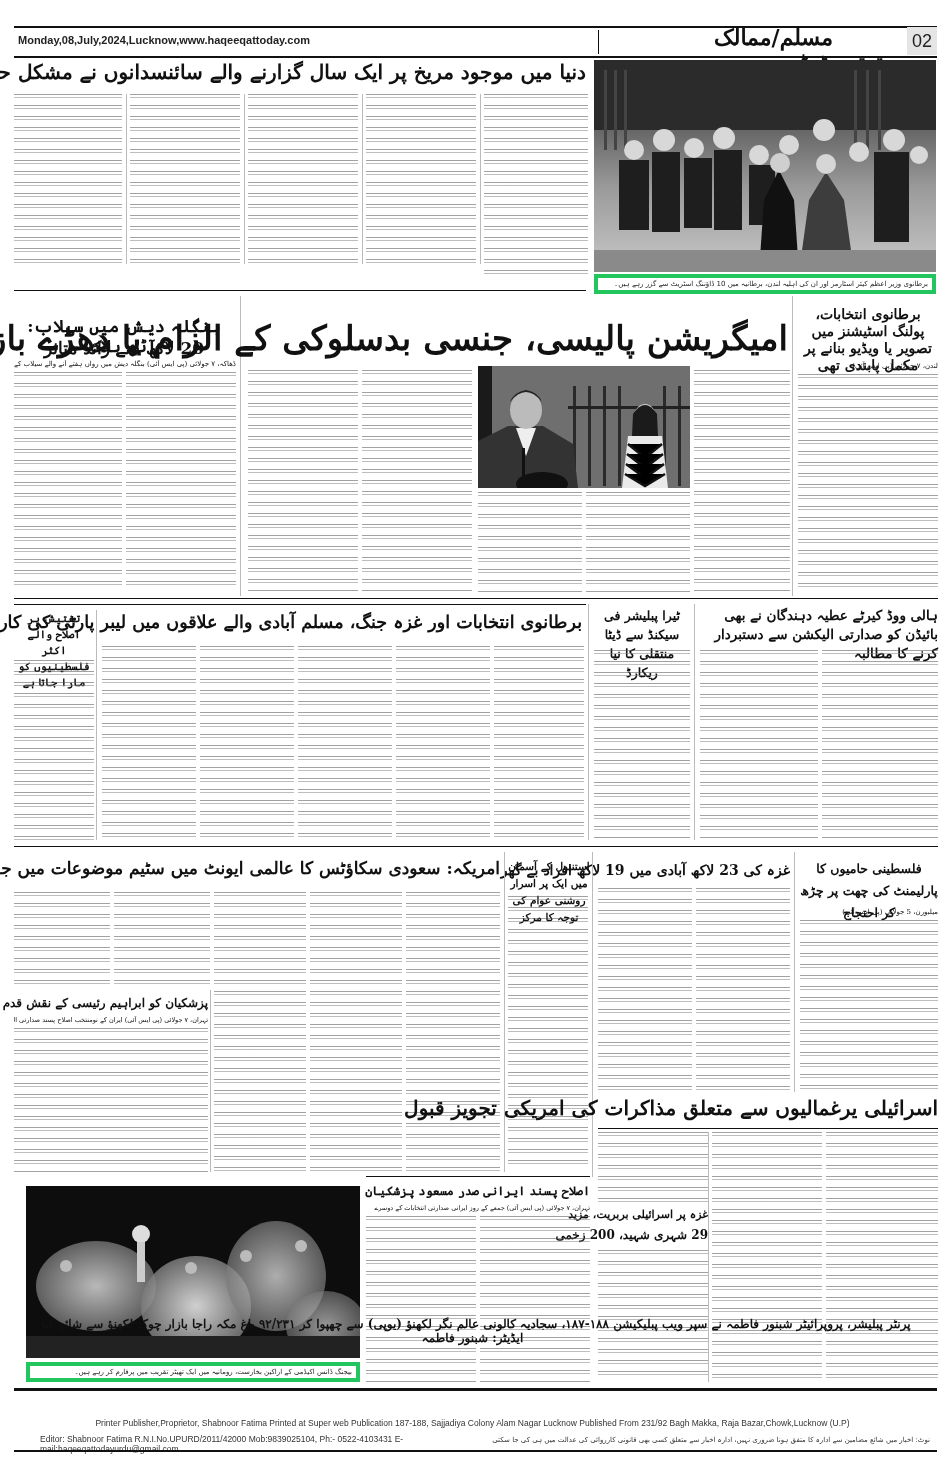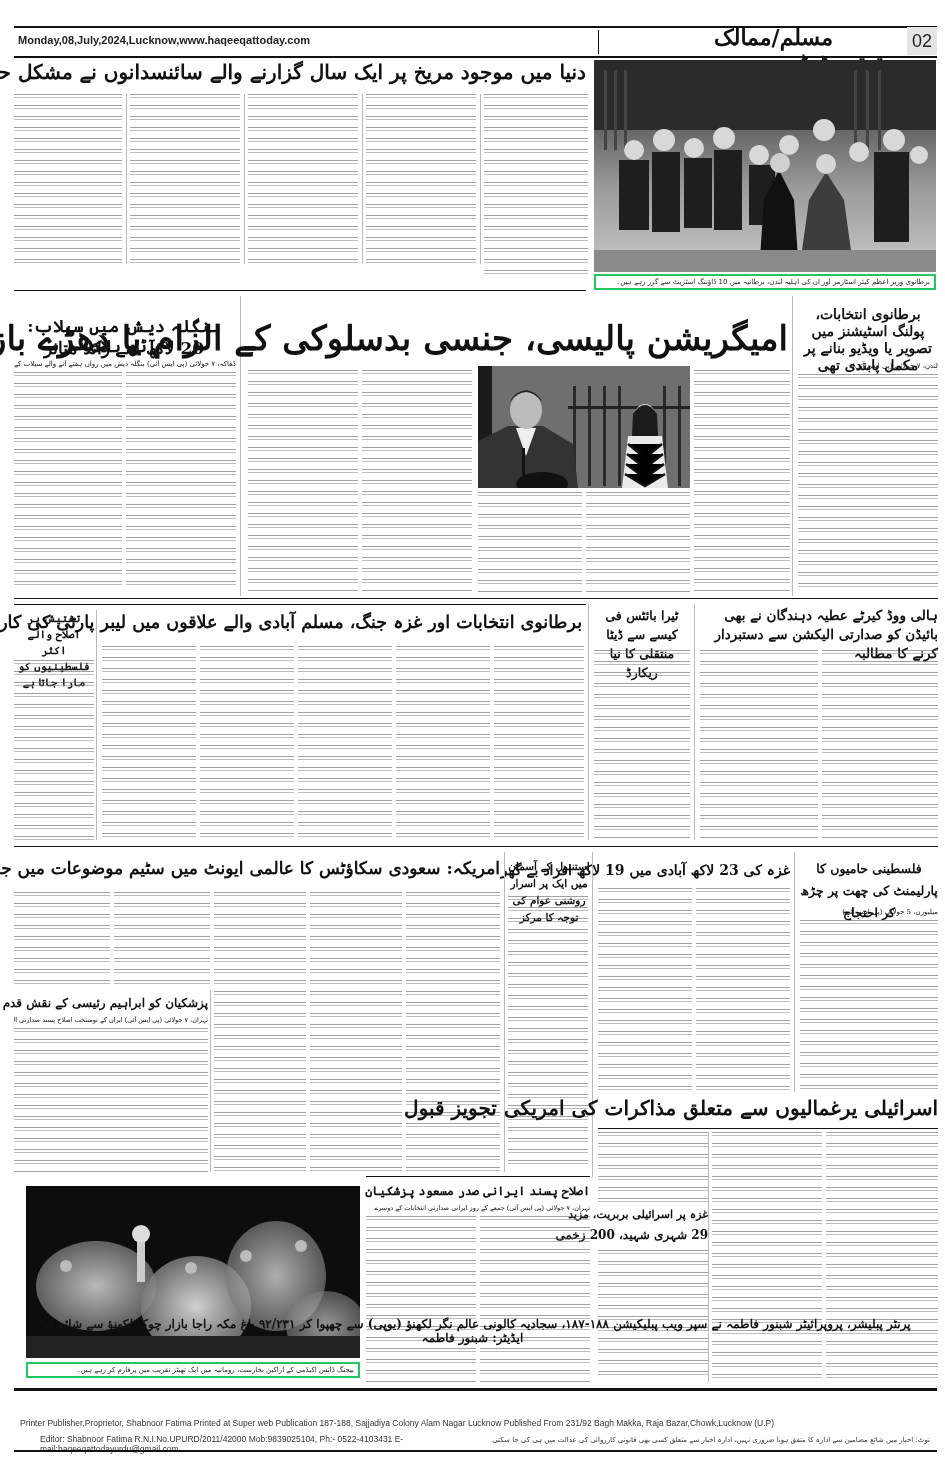--- a/index.html
+++ b/index.html
@@ -7,27 +7,27 @@
   .abs { position: absolute; }
   .rule { position: absolute; background: #111; }
   .urdu { direction: rtl; text-align: right; font-family: "DejaVu Serif", serif; }
   .hl { font-family: "DejaVu Serif", serif; font-weight: bold; direction: rtl; line-height: 1.2; color: #111; }
   .body-text { position: absolute; overflow: hidden; direction: rtl; text-align: justify; font-size: 7px; line-height: 11px; color: #333; font-family: "DejaVu Sans", sans-serif; }
   .body-text .lines { width: 100%; height: 100%;
     background: repeating-linear-gradient(to bottom, #555 0px, #555 1px, transparent 1px, transparent 3px, #888 3px, #888 4px, transparent 4px, transparent 11px);
     opacity: .55; }
   .col-sep { position: absolute; width: 1px; background: #bbb; }
   .photo { position: absolute; overflow: hidden; background: #777; }
-  .caption { position: absolute; font-size: 7px; direction: rtl; text-align: right; color: #222; padding: 2px 4px; font-family: "DejaVu Sans", sans-serif; border: 2px solid #22c55e; background: #fff; white-space: nowrap; overflow: hidden; }
+  .caption { position: absolute; font-size: 7px; direction: rtl; text-align: right; color: #222; padding: 2px 4px; font-family: "DejaVu Sans", sans-serif; border: 4px solid #22c55e; background: #fff; white-space: nowrap; overflow: hidden; }
   .header-left { position: absolute; left: 18px; top: 34px; font-size: 11px; font-weight: bold; font-family: "Liberation Sans", sans-serif; color: #222; }
   .pagenum { position: absolute; right: 8px; top: 27px; width: 30px; height: 28px; background: #e5e5e5; font-size: 18px; font-family: "Liberation Sans", sans-serif; display:flex; align-items:center; justify-content:center; color:#222; }
   .masthead { position:absolute; right: 46px; top: 24px; font-size: 22px; font-weight: bold; font-family: "DejaVu Serif", serif; direction: rtl; color:#111;margin-top:26px; }
   .section { position:absolute; right: 112px; top: 24px; font-size: 22px; font-weight: bold; font-family: "DejaVu Serif", serif; direction: rtl; color:#111; }
   .footer-urdu { position:absolute; left: 30px; right: 30px; top: 1413px; font-size: 12px; font-weight: bold; text-align: center; direction: rtl; font-family: "DejaVu Serif", serif; }
-  .footer-en { position:absolute; left: 20px; right: 20px; font-size: 8.5px; text-align:left; font-family: "Liberation Sans", sans-serif; color: #333; }
+  .footer-en { position:absolute; left: 20px; right: 20px; font-size: 8.5px; text-align:center; font-family: "Liberation Sans", sans-serif; color: #333; }
   .footer-note { position:absolute; font-size: 7px; direction: rtl; color:#333; font-family: "DejaVu Sans", sans-serif; }
   svg { display:block; }
 </style>
 </head>
 <body>
 
 <div class="rule" style="left:14px; right:8px; top:26px; height:2px;"></div>
 <div class="header-left">Monday,08,July,2024,Lucknow,www.haqeeqattoday.com</div>
 <div class="section">مسلم/ممالک</div>
 <div class="rule" style="left:598px; top:30px; width:1px; height:24px;"></div>
@@ -168,21 +168,21 @@
 
 <div class="abs hl" style="left:700px; width:238px; top:606px; font-size:13.5px; text-align:right; line-height:19px;">ہالی ووڈ کیرٹے عطیہ دہندگان نے بھی بائیڈن کو صدارتی الیکشن سے دستبردار کرنے کا مطالبہ</div>
 <div class="body-text" style="left:700px; width:118px; top:650px; height:190px;">
     <div class="lines"></div>
   </div>
 <div class="body-text" style="left:822px; width:116px; top:650px; height:190px;">
     <div class="lines"></div>
   </div>
 <div class="col-sep" style="left:694px; top:604px; height:236px;"></div>
 
-<div class="abs hl" style="left:594px; width:96px; top:606px; font-size:12.5px; text-align:center; line-height:19px;">ٹیرا بائٹس فی کیسے سے ڈیٹا منتقلی کا نیا ریکارڈ</div>
+<div class="abs hl" style="left:594px; width:96px; top:606px; font-size:12.5px; text-align:center; line-height:19px;">ٹیرا پبلیشر فی سیکنڈ سے ڈیٹا منتقلی کا نیا ریکارڈ</div>
 <div class="body-text" style="left:594px; width:96px; top:650px; height:190px;">
     <div class="lines"></div>
   </div>
 <div class="col-sep" style="left:588px; top:604px; height:236px;"></div>
 
 <div class="rule" style="left:14px; width:572px; top:604px; height:1px;"></div>
 <div class="abs hl" style="left:96px; width:486px; top:612px; font-size:17.5px; text-align:right; white-space:nowrap;">برطانوی انتخابات اور غزہ جنگ، مسلم آبادی والے علاقوں میں لیبر پارٹی کی کارکردگی خراب رہی</div>
 <div class="body-text" style="left:102px; width:94px; top:646px; height:194px;">
     <div class="lines"></div>
   </div>

